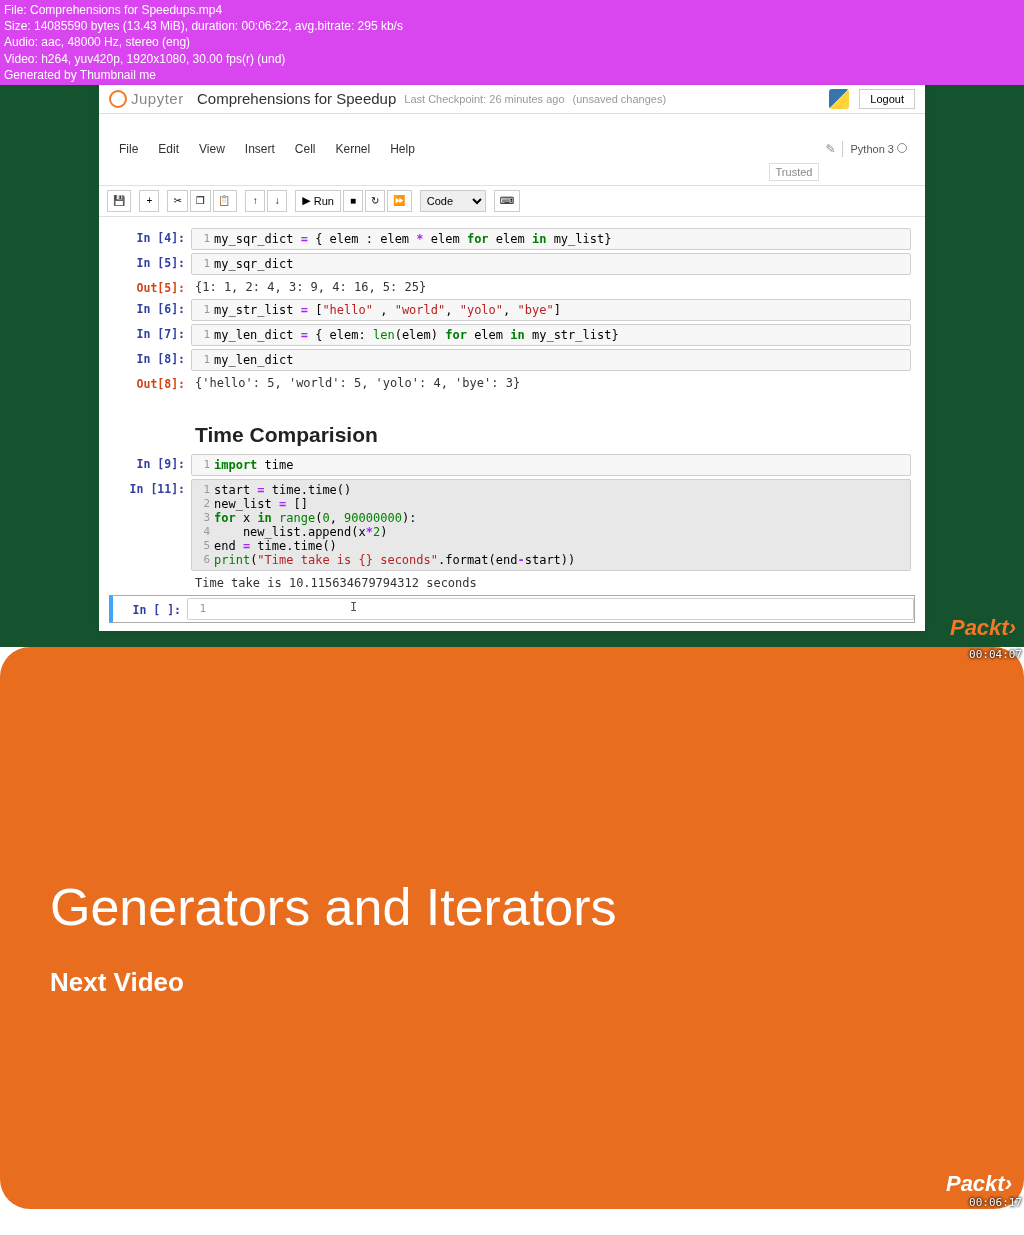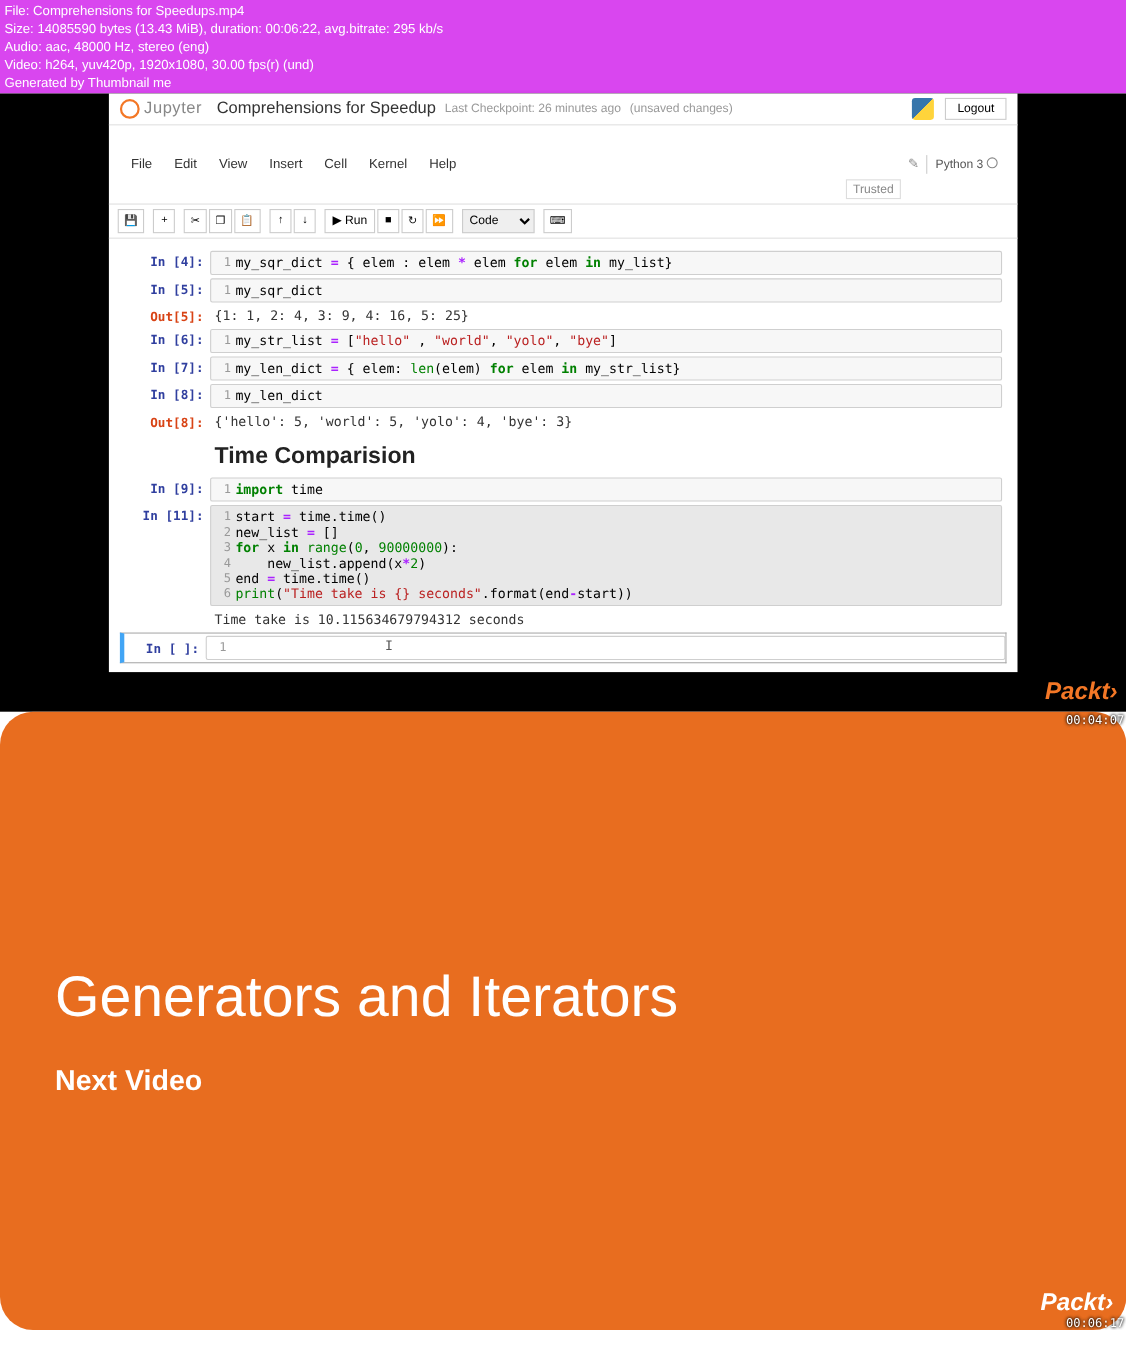--- a/index.html
+++ b/index.html
@@ -10,21 +10,21 @@
     }
     .meta-header {
       background: #d946ef;
       color: #fff;
       padding: 2px 4px;
       font-size: 12px;
       line-height: 1.35;
       font-family: Verdana, Arial, sans-serif;
     }
     .top-section {
-      background: #000000;
+      background: #14532d;
       position: relative;
       height: 562px;
     }
     .jupyter-container {
       background: #fff;
       margin: 0 auto;
       width: 826px;
       position: relative;
       top: 0;
       box-shadow: 0 0 4px rgba(0,0,0,0.1);
@@ -174,20 +174,21 @@
     .output-area {
       flex: 1;
       font-family: monospace;
       font-size: 12px;
       padding: 2px 4px;
       color: #333;
     }
     .md-cell {
       flex: 1;
       padding: 8px 4px 4px 4px;
+      margin-top: 20px;
     }
     .md-cell h2 { font-size: 21px; font-weight: bold; color: #222; }
     .selected-cell {
       border: 1px solid #ababab;
       border-left: 4px solid #42A5F5;
       padding: 2px 0;
       margin: 0 10px;
       align-items: center;
     }
     .selected-cell .prompt { width: 74px; }

